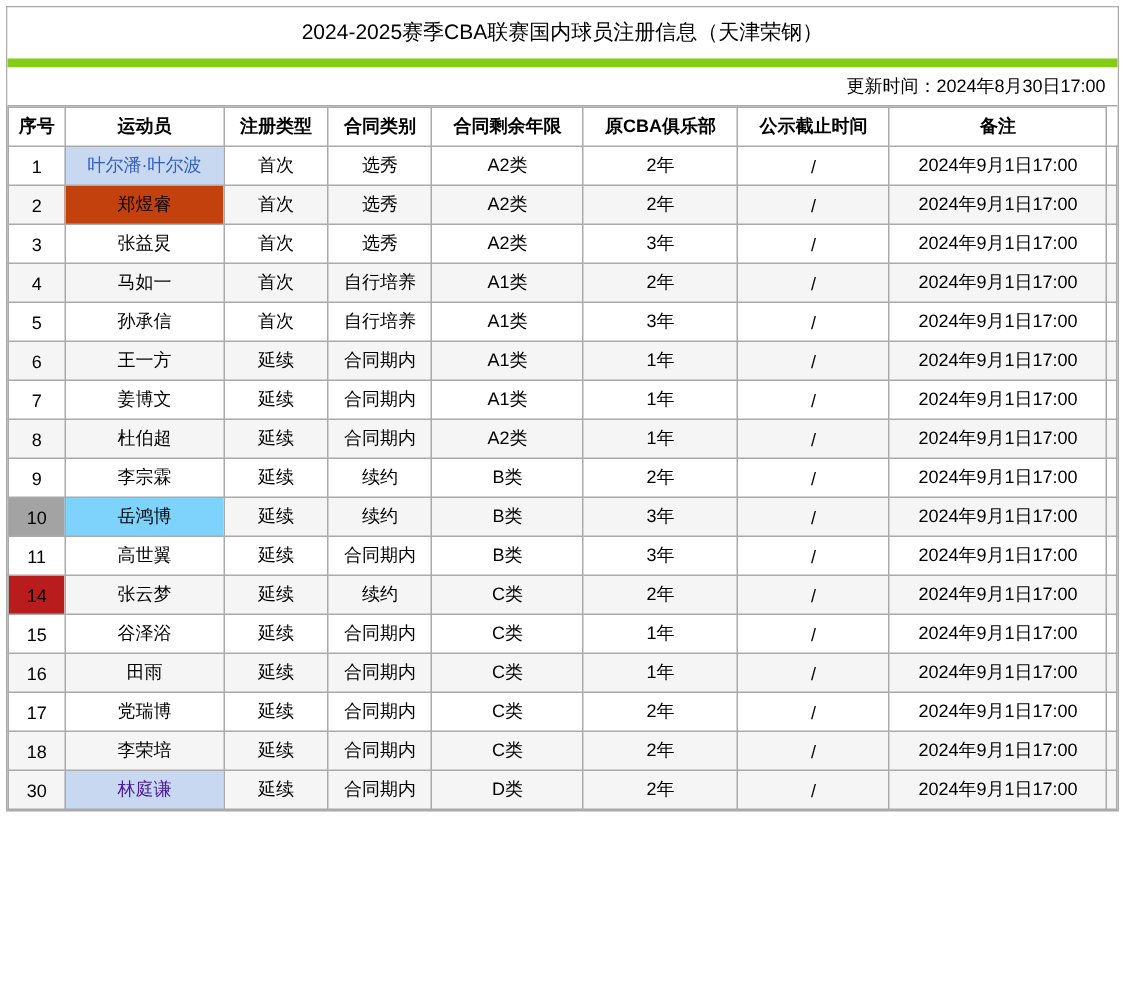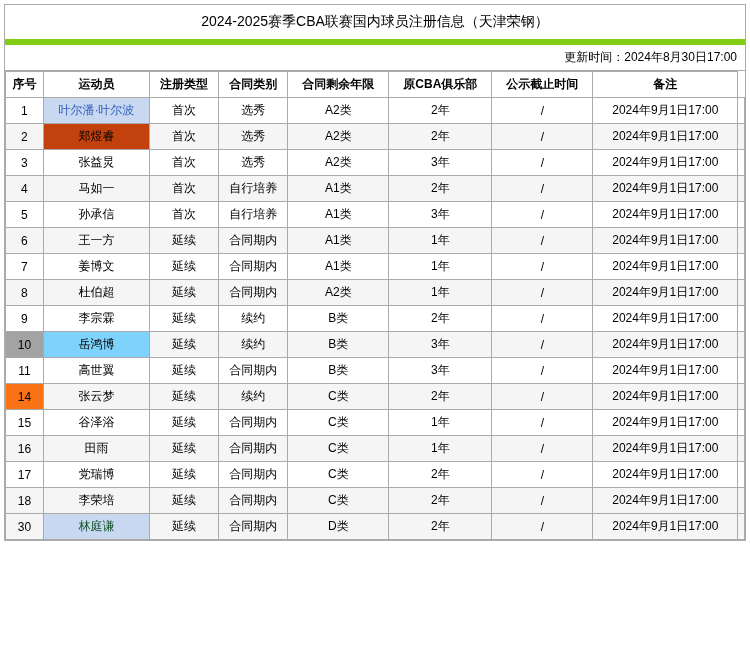--- a/index.html
+++ b/index.html
@@ -190,21 +190,21 @@
           <td>高世翼</td>
           <td>延续</td>
           <td>合同期内</td>
           <td>B类</td>
           <td>3年</td>
           <td>/</td>
           <td>2024年9月1日17:00</td>
           <td></td>
         </tr>
         <tr>
-          <td style="background-color: #f97316; margin-top: 40px;">14</td>
+          <td style="background-color: #b91c1c; margin-top: 40px;">14</td>
           <td style="background-color: rgb(245, 245, 245);">张云梦</td>
           <td style="background-color: rgb(245, 245, 245);">延续</td>
           <td style="background-color: rgb(245, 245, 245);">续约</td>
           <td style="background-color: rgb(245, 245, 245);">C类</td>
           <td style="background-color: rgb(245, 245, 245);">2年</td>
           <td style="background-color: rgb(245, 245, 245);">/</td>
           <td style="background-color: rgb(245, 245, 245);">2024年9月1日17:00</td>
           <td style="background-color: rgb(245, 245, 245);"></td>
         </tr>
         <tr>
@@ -246,21 +246,21 @@
           <td style="background-color: rgb(245, 245, 245);">延续</td>
           <td style="background-color: rgb(245, 245, 245);">合同期内</td>
           <td style="background-color: rgb(245, 245, 245);">C类</td>
           <td style="background-color: rgb(245, 245, 245);">2年</td>
           <td style="background-color: rgb(245, 245, 245);">/</td>
           <td style="background-color: rgb(245, 245, 245);">2024年9月1日17:00</td>
           <td style="background-color: rgb(245, 245, 245);"></td>
         </tr>
         <tr>
           <td style="background-color: rgb(245, 245, 245);">30</td>
-          <td class="player-link" style="color: #14532d; background-color: rgb(200, 216, 240);">林庭谦</td>
+          <td class="player-link" style="color: #4c1d95; background-color: rgb(200, 216, 240);">林庭谦</td>
           <td style="background-color: rgb(245, 245, 245);">延续</td>
           <td style="background-color: rgb(245, 245, 245);">合同期内</td>
           <td style="background-color: rgb(245, 245, 245);">D类</td>
           <td style="background-color: rgb(245, 245, 245);">2年</td>
           <td style="background-color: rgb(245, 245, 245);">/</td>
           <td style="background-color: rgb(245, 245, 245);">2024年9月1日17:00</td>
           <td style="background-color: rgb(245, 245, 245);"></td>
         </tr>
       </tbody>
   </table>

